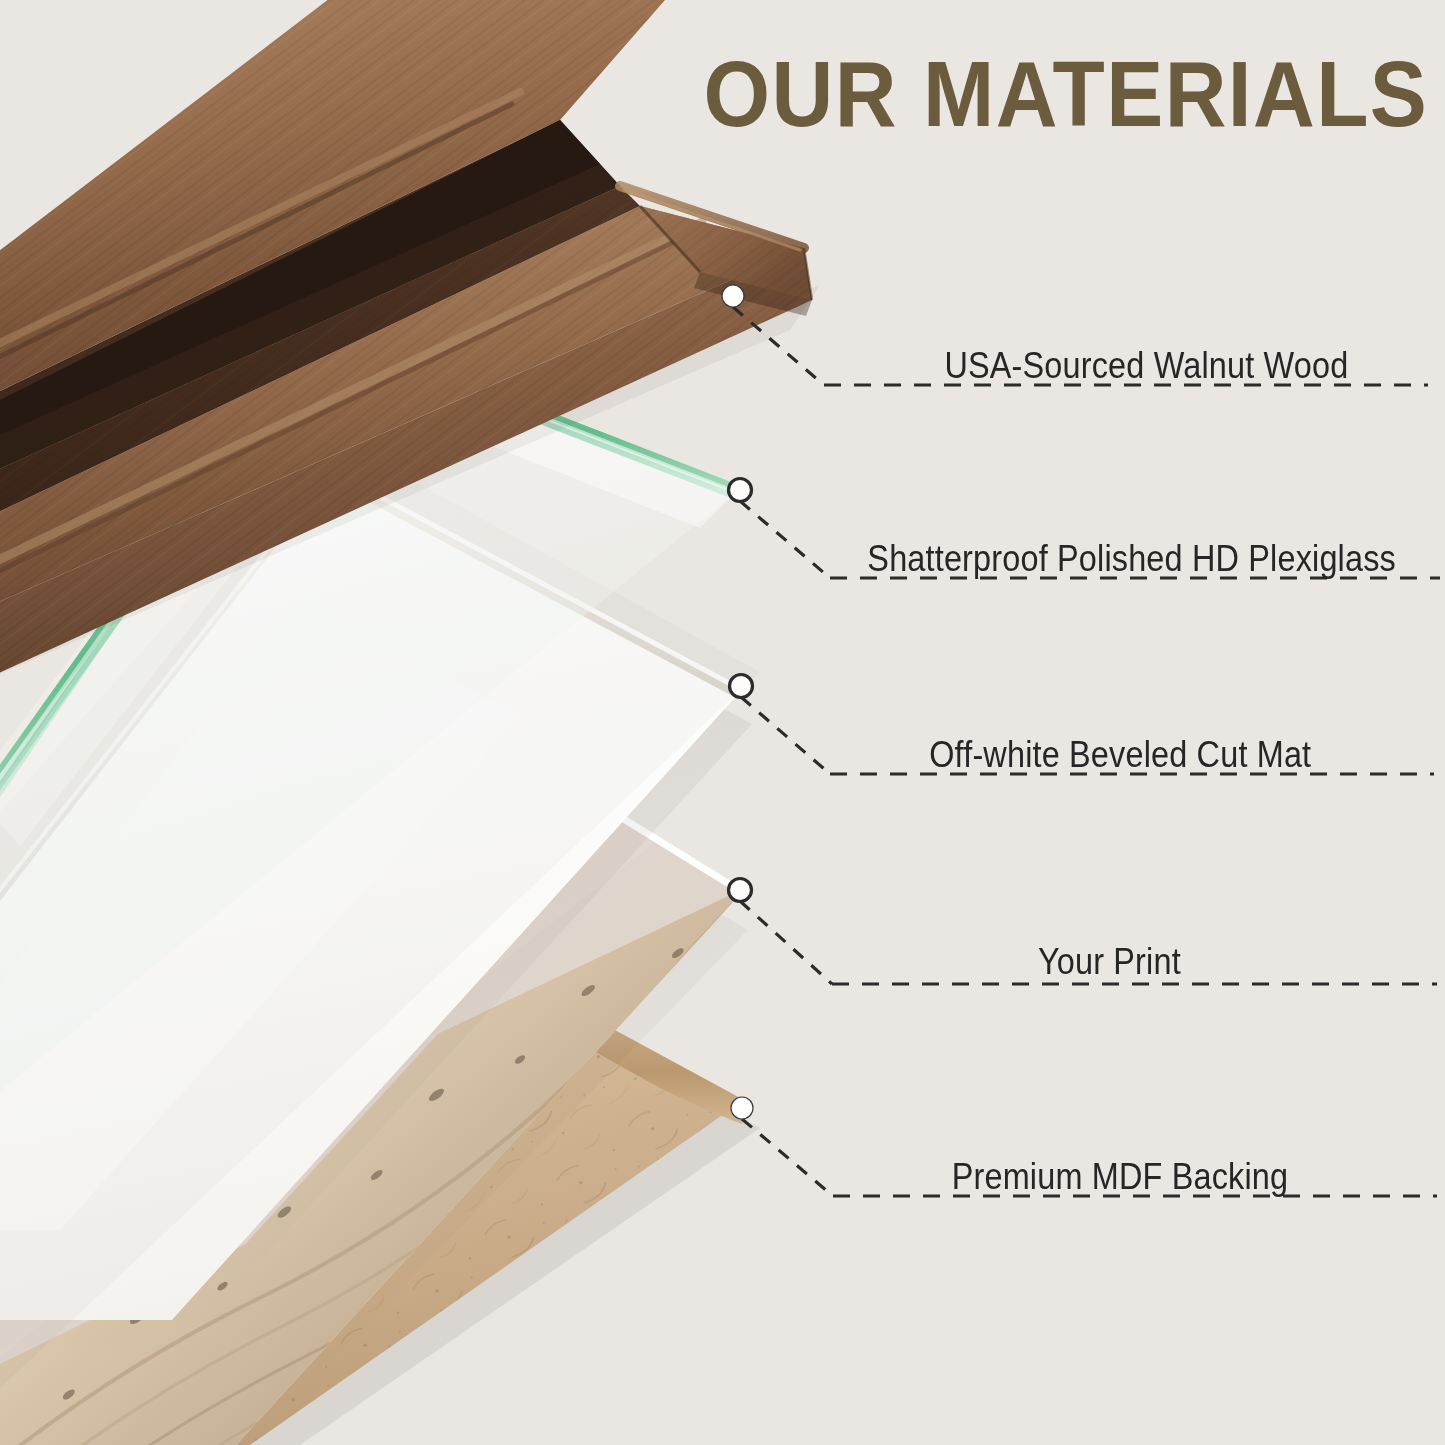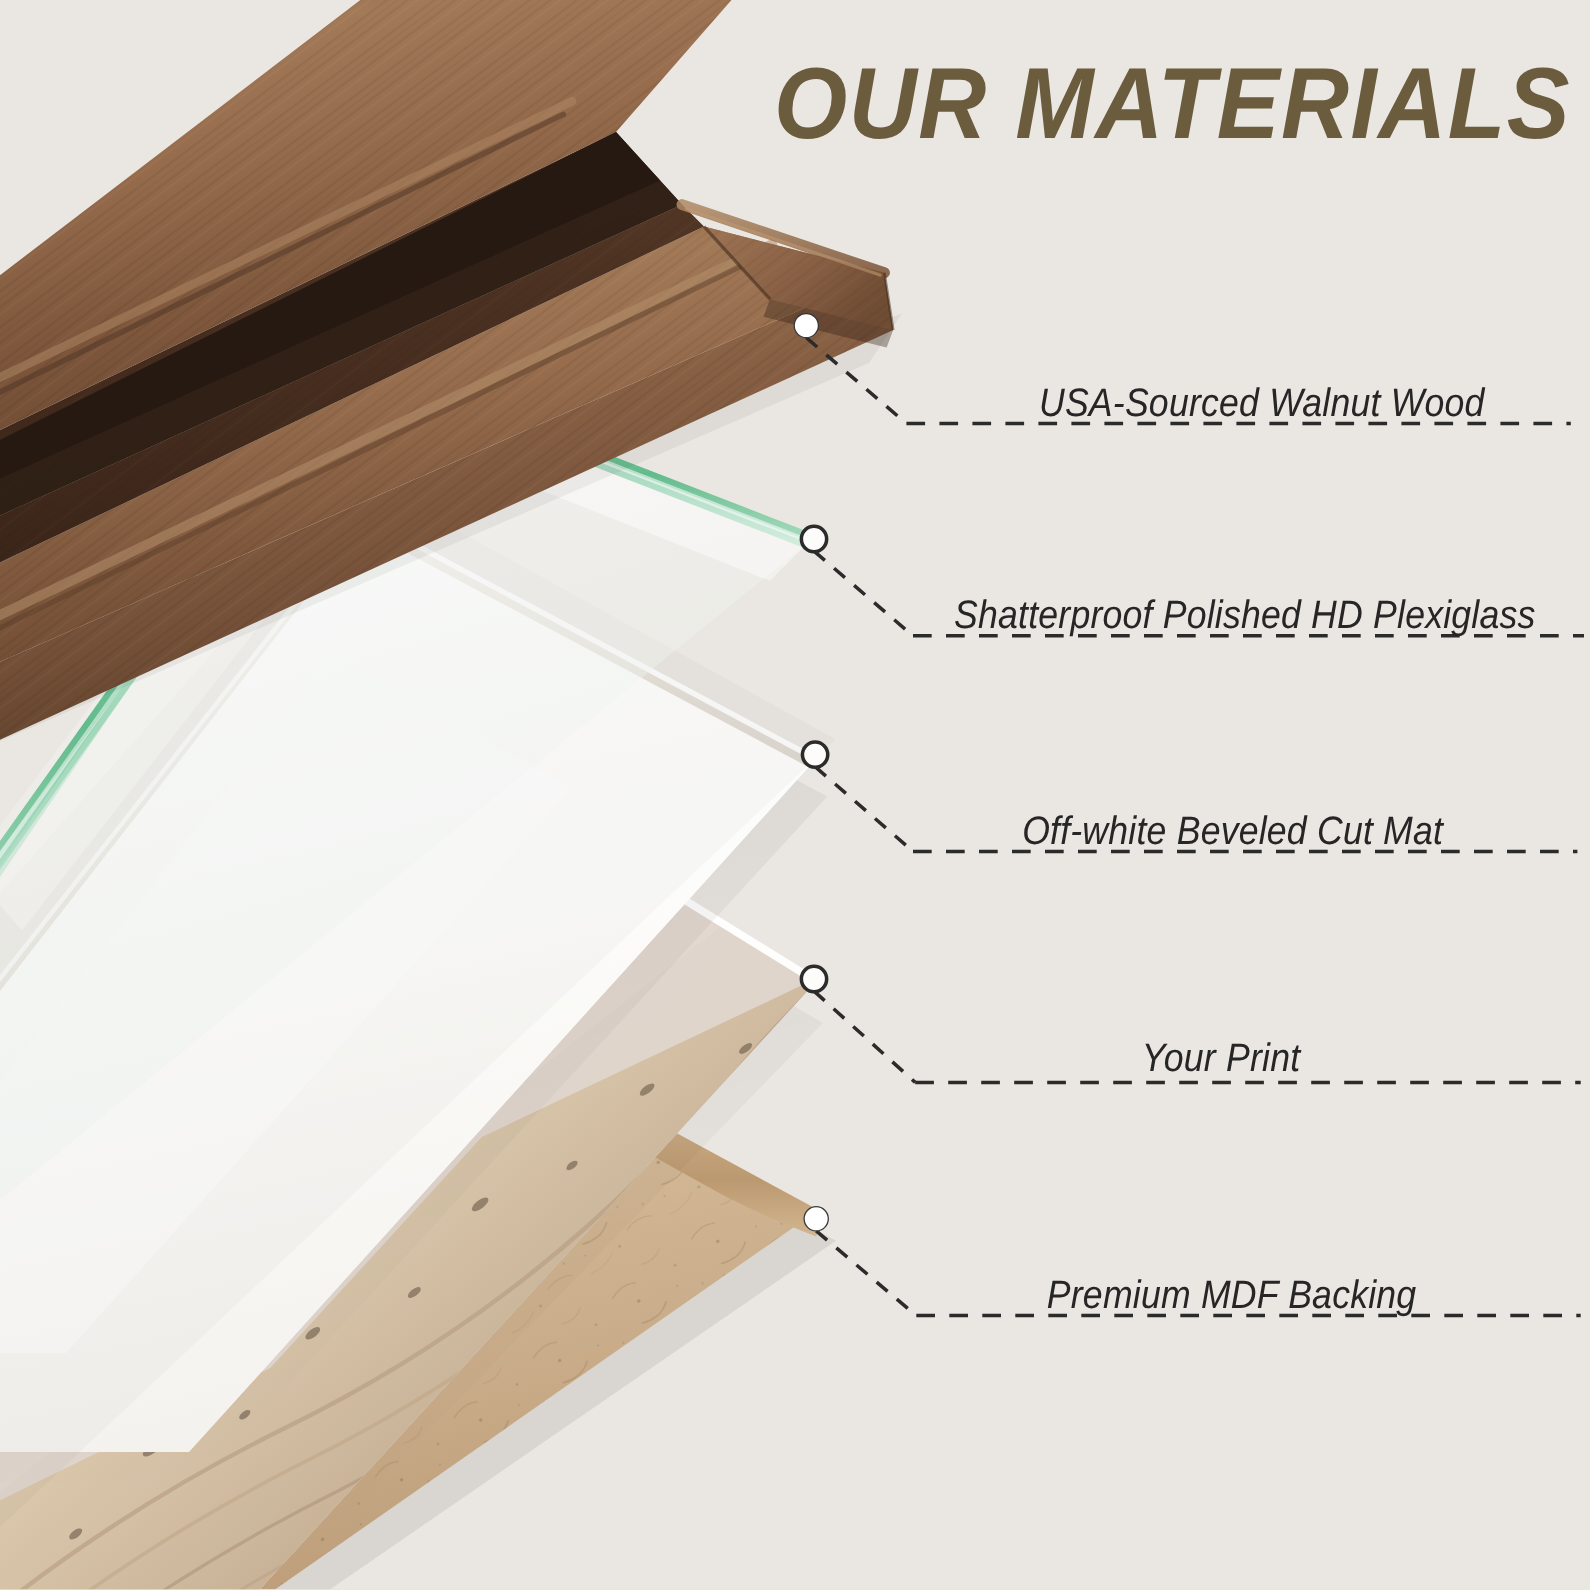--- a/index.html
+++ b/index.html
@@ -4,21 +4,21 @@
 <title>Our Materials</title>
 <style>
   html,body{margin:0;padding:0;}
   body{
     width:1445px;height:1445px;
     background:#eae6e1;
     font-family:"Liberation Sans","DejaVu Sans",sans-serif;
     overflow:hidden;
     position:relative;
   }
-  #stage{position:absolute;inset:0;width:1445px;height:1445px;font-style:italic;}
+  #stage{position:absolute;inset:0;width:1445px;height:1445px;}
   #artwork{position:absolute;left:0;top:0;width:1445px;height:1445px;}
   #overlay{position:absolute;left:0;top:0;width:1445px;height:1445px;}
 
   .title{
     position:absolute;
     right:17px;
     top:46px;
     font-size:92px;
     line-height:1.05;
     font-weight:bold;

